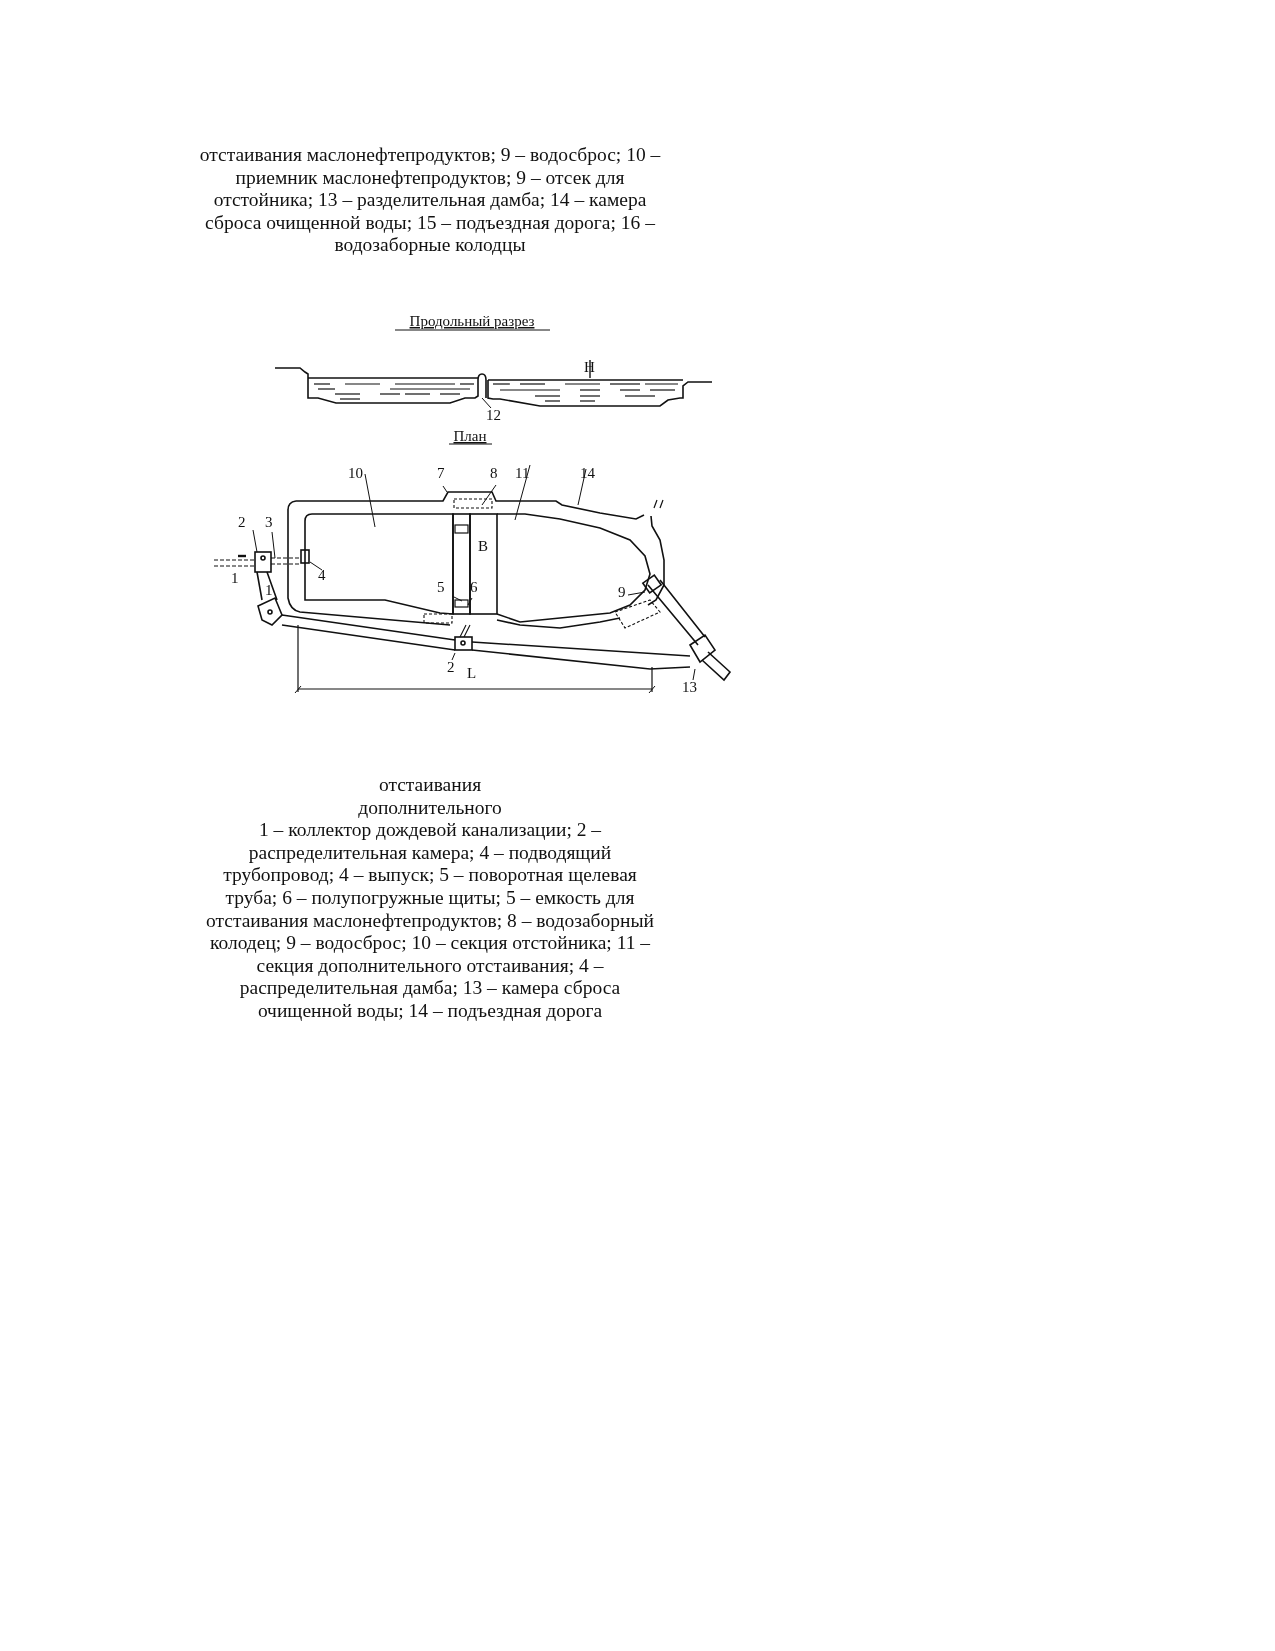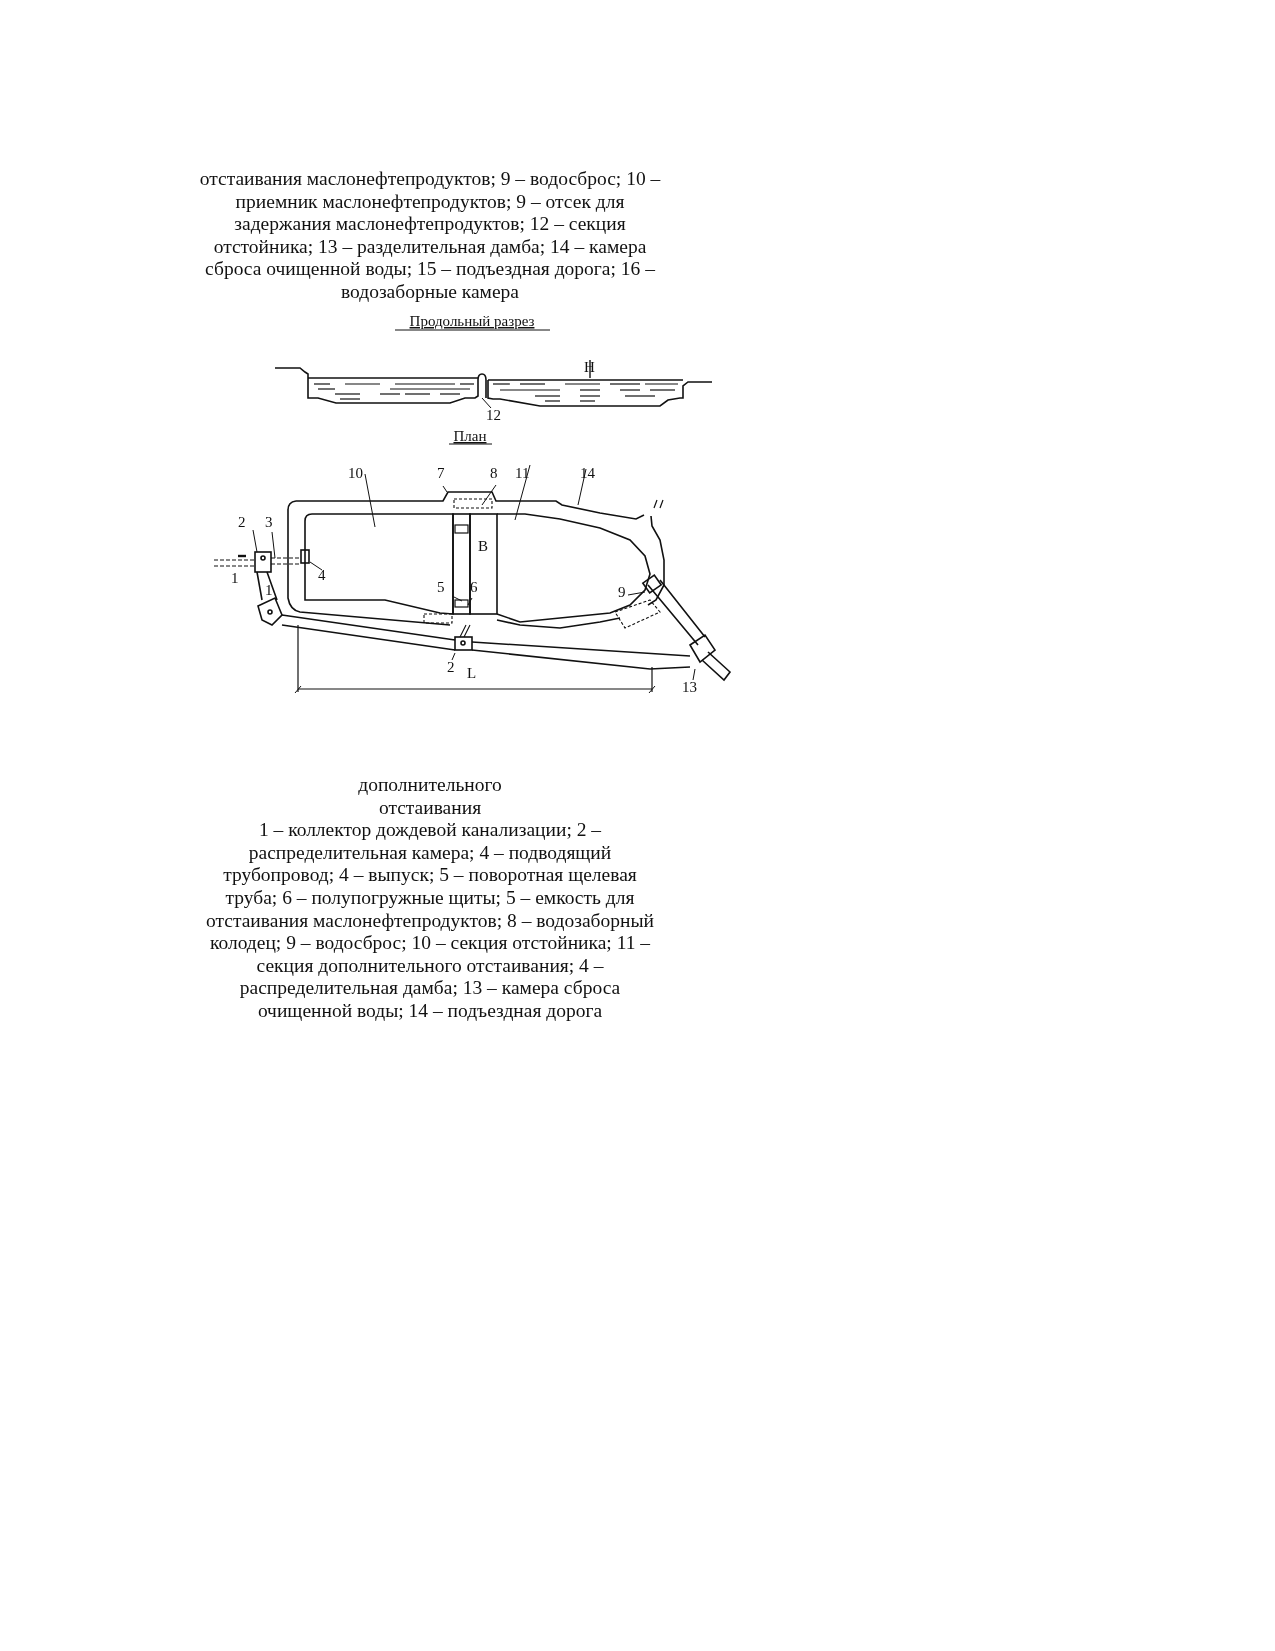--- a/index.html
+++ b/index.html
@@ -1,36 +1,35 @@
 <!DOCTYPE html>
 <html><head>
 <meta charset="utf-8">
 <style>
   html, body { margin: 0; padding: 0; background: #ffffff; }
   body { width: 1275px; height: 1651px; position: relative; overflow: hidden;
          font-family: "Liberation Serif", serif; color: #111; }
   .para { position: absolute; left: 170px; width: 520px; text-align: center;
           font-size: 19.5px; line-height: 22.6px; }
   .para div { white-space: nowrap; }
-  #top-para { top: 144px; margin-top: 24px; }
+  #top-para { top: 144px; }
   #caption { top: 774px; }
   svg { position: absolute; left: 0; top: 0; }
   .lbl { font-family: "Liberation Serif", serif; font-size: 15px; fill: #111; }
   .ttl { font-family: "Liberation Serif", serif; font-size: 15px; fill: #111; text-decoration: underline; }
 </style>
 </head>
 <body>
 
 <div id="top-para" class="para">
   <div>отстаивания маслонефтепродуктов; 9 – водосброс; 10 –</div>
   <div>приемник маслонефтепродуктов; 9 – отсек для</div>
-  <div>задержания маслонефтепродуктов;  12 – секция</div>
   <div>отстойника; 13 – разделительная дамба; 14 – камера</div>
   <div>сброса очищенной воды; 15 – подъездная дорога; 16 –</div>
-  <div>водозаборные камера</div>
+  <div>водозаборные колодцы</div>
 </div>
 
 <svg width="1275" height="760" viewBox="0 0 1275 760" fill="none" stroke="#111" stroke-width="1.6">
 
   <text class="ttl" x="472" y="326" text-anchor="middle" stroke="none">Продольный разрез</text>
   <line x1="395" y1="330" x2="550" y2="330" stroke-width="1"></line>
   <g>
 
     <path d="M275 368 L300 368 L305 372 L308 374 L308 398 L318 398 L336 403 L450 403 L465 398 L475 398 L478 396 L478 380"></path>
     <line x1="308" y1="378" x2="478" y2="378"></line>
@@ -164,22 +163,22 @@
     <text class="lbl" x="682" y="692">13</text>
     <text class="lbl" x="580" y="478">14</text>
     <text class="lbl" x="447" y="672">2</text>
     <text class="lbl" x="265" y="595">1</text>
     <text class="lbl" x="478" y="551">B</text>
     <text class="lbl" x="467" y="678">L</text>
   </g>
 </svg>
 
 <div id="caption" class="para">
+  <div>отстаивания</div>
   <div>дополнительного</div>
-  <div>отстаивания</div>
   <div>1 – коллектор дождевой канализации; 2 –</div>
   <div>распределительная камера; 4 – подводящий</div>
   <div>трубопровод; 4 – выпуск; 5 – поворотная щелевая</div>
   <div>труба; 6 – полупогружные щиты; 5 – емкость для</div>
   <div>отстаивания маслонефтепродуктов; 8 – водозаборный</div>
   <div>колодец; 9 – водосброс; 10 – секция отстойника; 11 –</div>
   <div>секция дополнительного отстаивания; 4 –</div>
   <div>распределительная дамба; 13 – камера сброса</div>
   <div>очищенной воды; 14 – подъездная дорога</div>
 </div>

